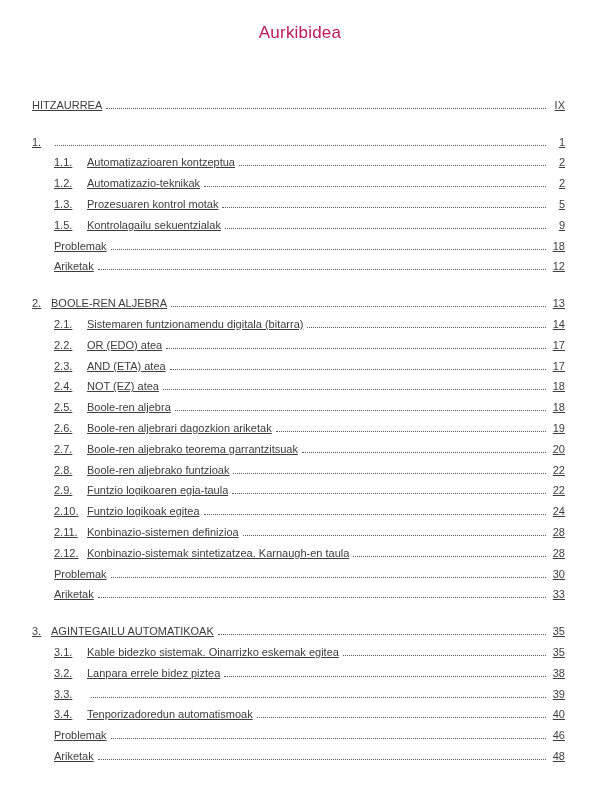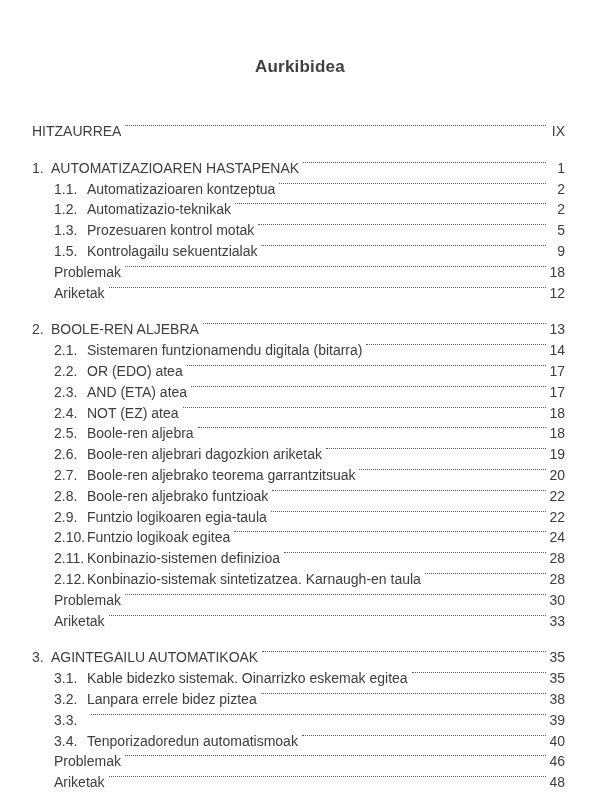--- a/index.html
+++ b/index.html
@@ -8,37 +8,39 @@
     background: #ffffff;
   }
   body {
     width: 600px;
     height: 806px;
     font-family: "Liberation Sans", sans-serif;
     color: #3d3d3d;
     overflow: hidden;
   }
   .doc-title {
-    padding-top: 58px;
+    padding-top: 24px;
     text-align: center;
     font-size: 17px;
     line-height: 17px;
-    font-weight: bold;
-    color: #404040; 
+    font-weight: normal;
+    color: #be185d; 
     letter-spacing: 0.2px;
   }
   .toc {
     margin: 50px 35px 0 32px;
   }
   .row {
     display: flex;
+    align-items: flex-end;
     height: 20.8px;
-    font-size: 14px;
+    font-size: 11px;
     line-height: 13px;
     white-space: nowrap;
+    text-decoration: underline;
   }
   .row.chapter { margin-top: 16px; }
   .row.sub { padding-left: 22px; }
   .num { flex: none; }
   .num-ch { width: 19px; }
   .num-sub { width: 33px; }
   .lbl { flex: none; }
   .leader {
     flex: 1 1 auto;
     min-width: 8px;
@@ -60,21 +62,20 @@
 <div class="toc">
 
   <div class="row">
     <span class="lbl">HITZAURREA</span>
     <span class="leader"></span>
     <span class="pg">IX</span>
   </div>
 
   <div class="row chapter">
     <span class="num num-ch">1.</span>
-    <span class="lbl">AUTOMATIZAZIOAREN HASTAPENAK</span>
     <span class="leader"></span>
     <span class="pg">1</span>
   </div>
   <div class="row sub">
     <span class="num num-sub">1.1.</span>
     <span class="lbl">Automatizazioaren kontzeptua</span>
     <span class="leader"></span>
     <span class="pg">2</span>
   </div>
   <div class="row sub">

